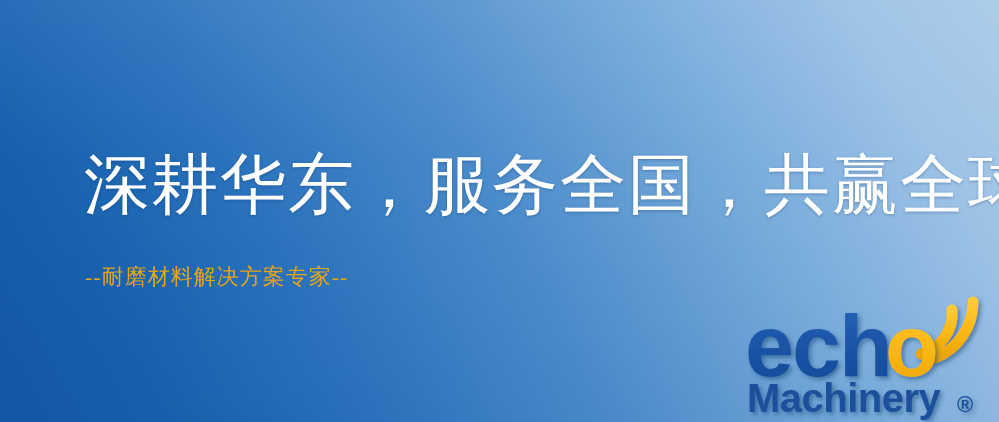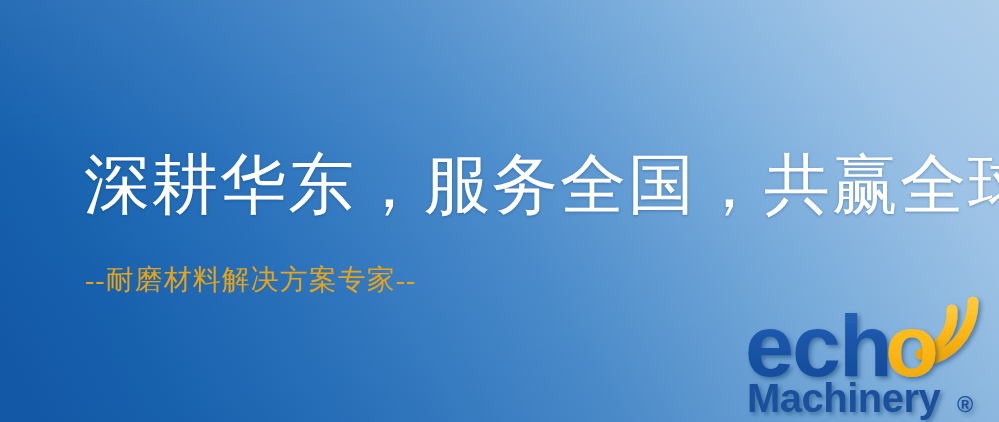--- a/index.html
+++ b/index.html
@@ -47,21 +47,21 @@
     white-space: nowrap;
     text-shadow: 0 1px 3px rgba(10,45,90,0.32);
     z-index: 3;
   }
 
   .subtitle {
     position: absolute;
     left: 85px;
     top: 266px;
     font-family: "Liberation Serif", "DejaVu Serif", serif;
-    font-size: 28px;
+    font-size: 22px;
     line-height: 1;
     color: #E8A317;
     letter-spacing: 1px;
     white-space: nowrap;
     z-index: 3;
   }
 
   
   .logo {
     position: absolute;

